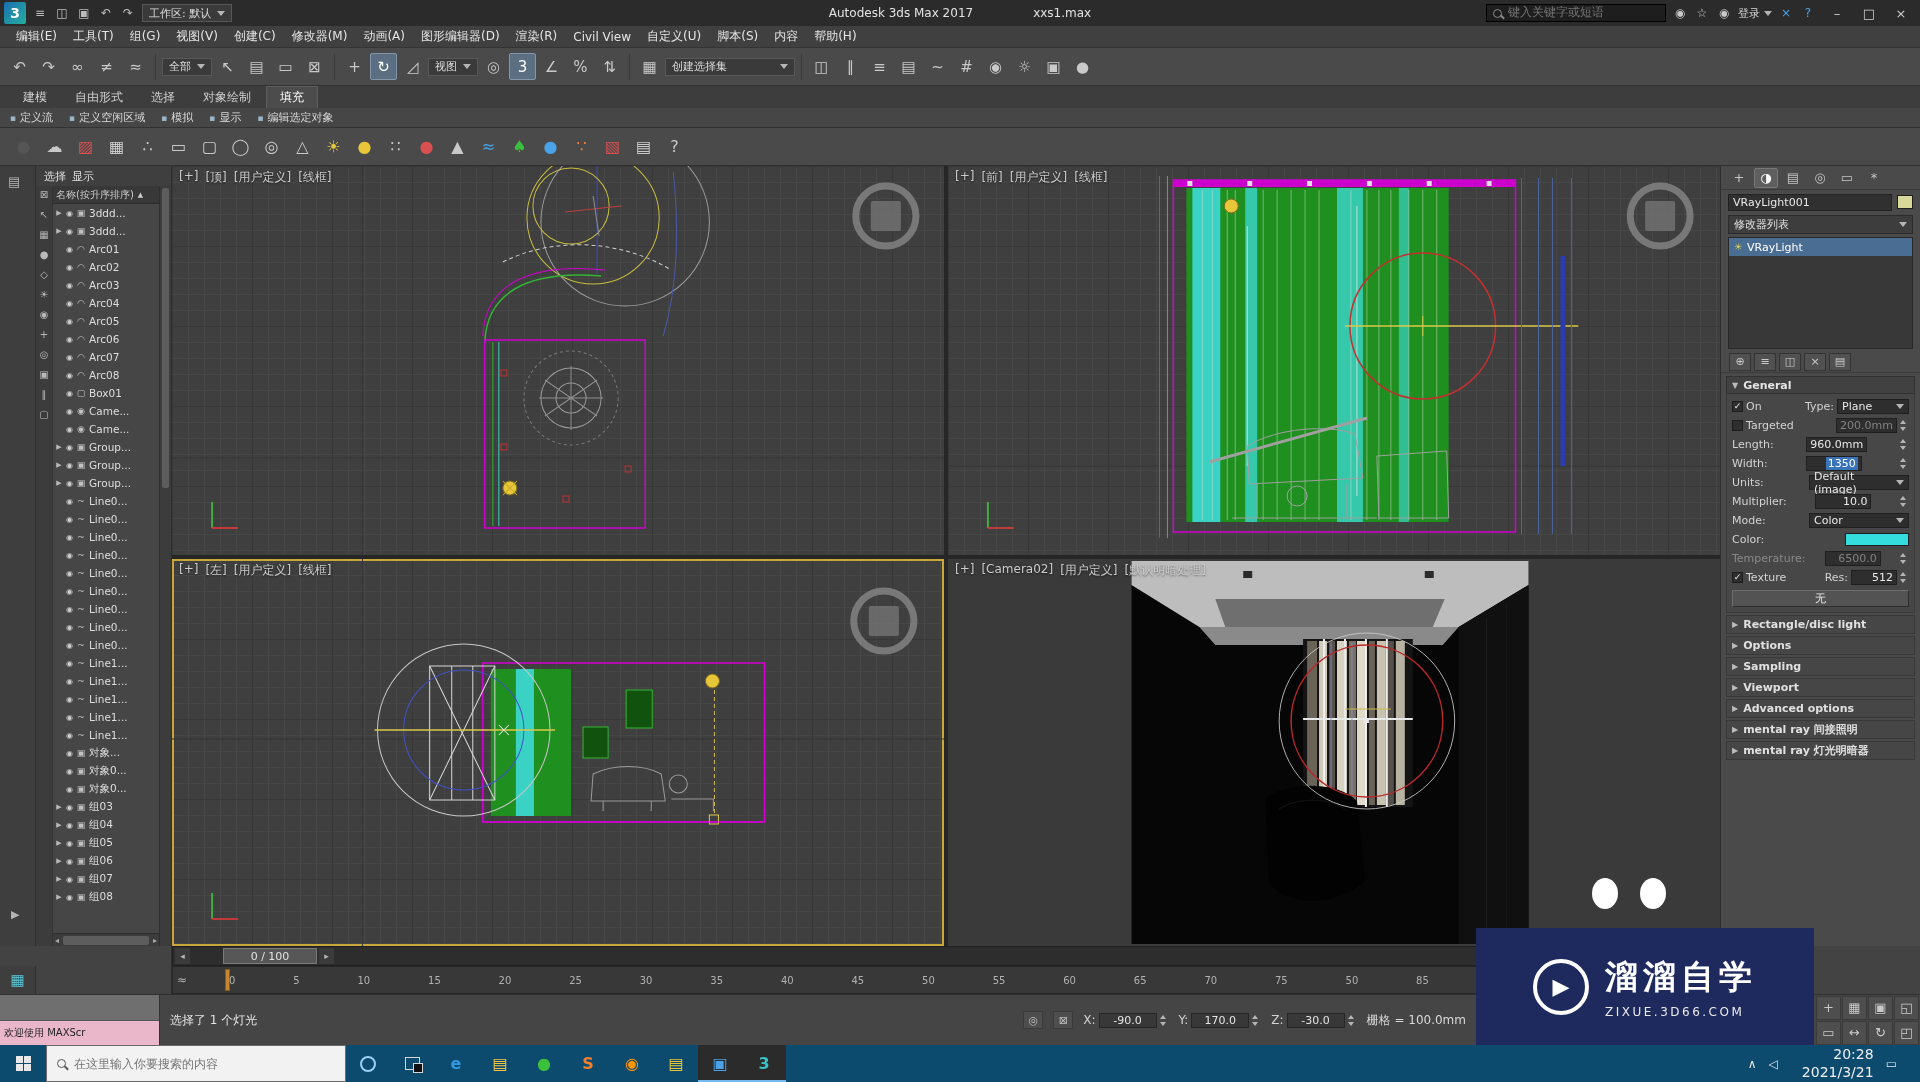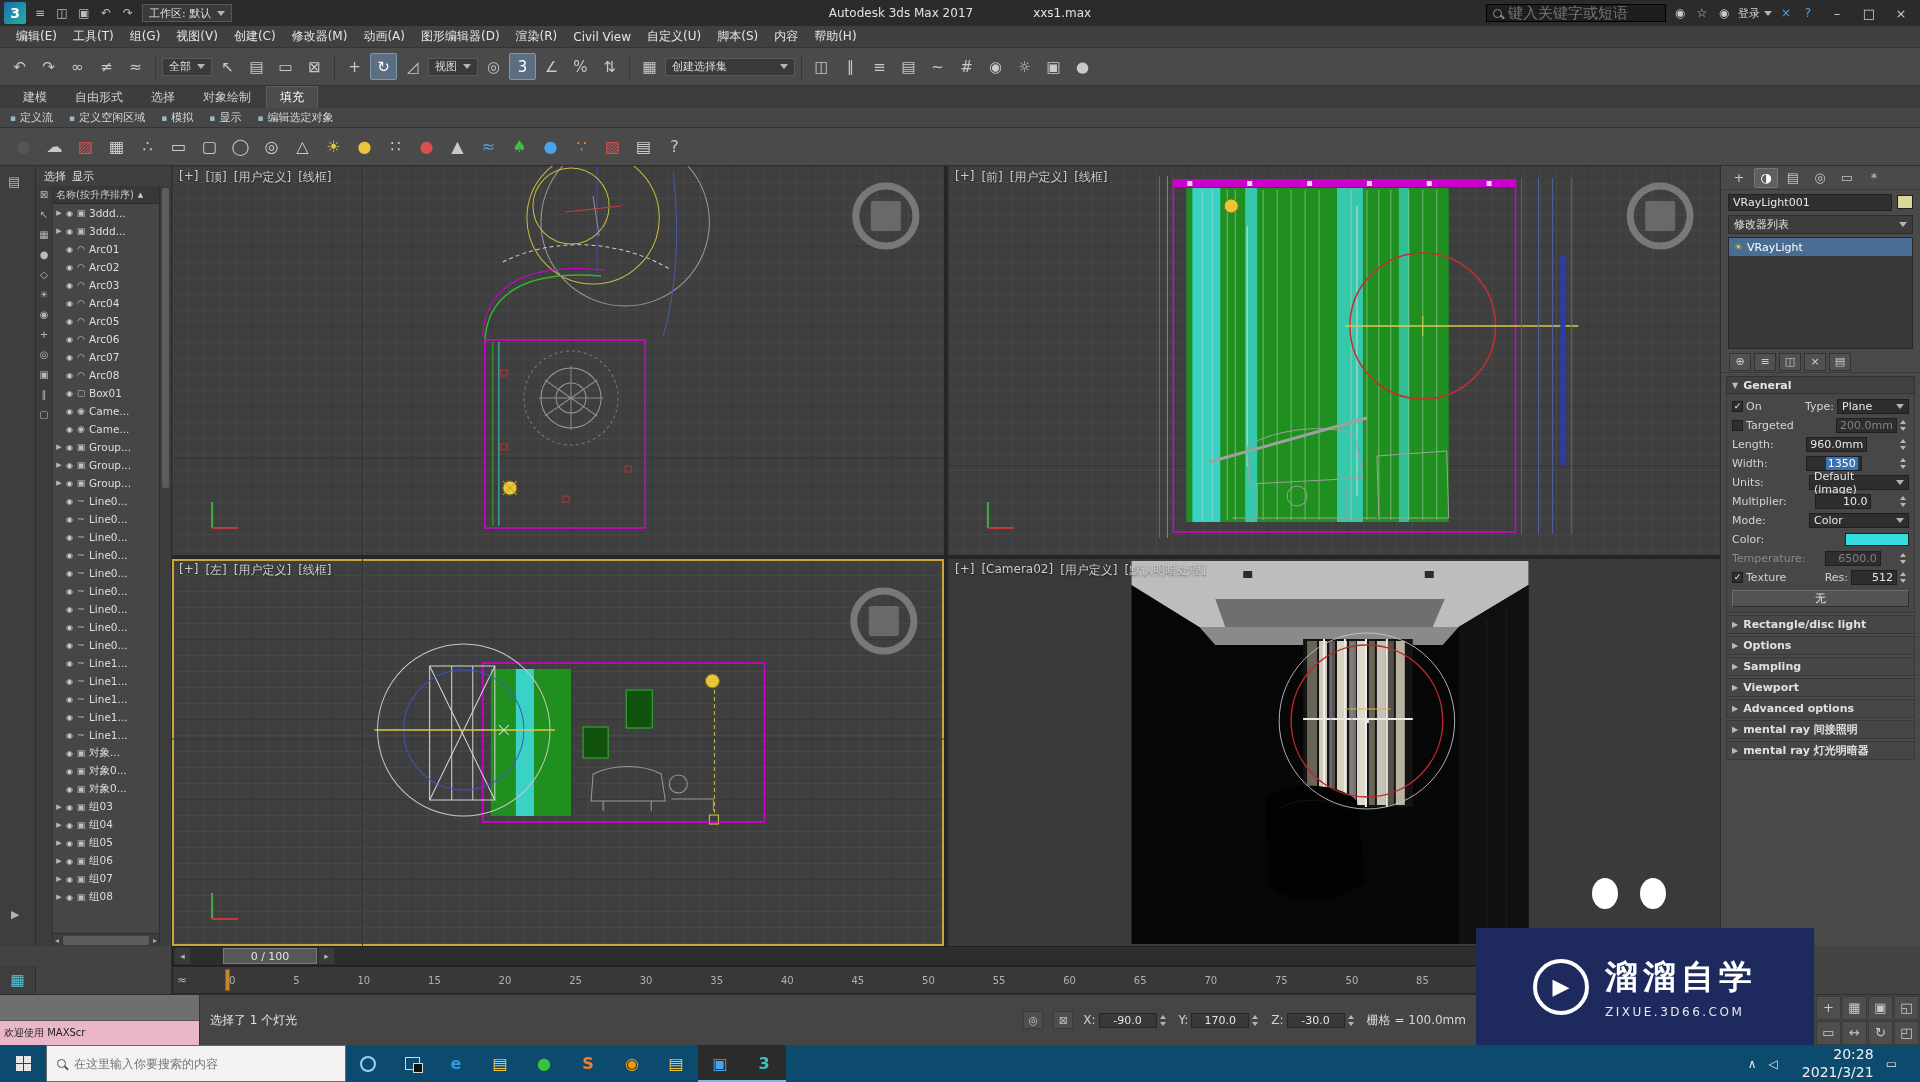--- a/index.html
+++ b/index.html
@@ -9,21 +9,21 @@
   
   #titlebar{height:26px;background:#2b2b2b;display:flex;align-items:center;padding:0 4px;gap:4px;color:#dcdcdc;position:relative;}
   .logo{width:22px;height:22px;background:linear-gradient(135deg,#1b6fae,#24b0a0);color:#fff;font-weight:bold;display:flex;align-items:center;justify-content:center;font-size:14px;border-radius:2px;}
   .qat .ico,.ico{width:20px;height:20px;display:flex;align-items:center;justify-content:center;color:#bdbdbd;font-size:12px;}
   .qat{display:flex;gap:1px;align-items:center;}
   .dd{height:18px;background:#3a3a3a;border:1px solid #585858;display:flex;align-items:center;gap:6px;padding:0 6px;font-size:11px;color:#ddd;}
   .caret{width:0;height:0;border-left:4px solid transparent;border-right:4px solid transparent;border-top:5px solid #b5b5b5;}
   .tb-title{position:absolute;left:50%;transform:translateX(-50%);display:flex;gap:60px;font-size:12px;color:#e2e2e2;white-space:nowrap;}
   .tb-right{margin-left:auto;display:flex;align-items:center;gap:4px;}
   .tb-search{width:180px;height:18px;background:#1e1e1e;border:1px solid #000;display:flex;align-items:center;gap:6px;padding:0 6px;}
-  .tb-search input{background:transparent;border:none;outline:none;color:#9a9a9a;font-size:15px;width:100%;}
+  .tb-search input{background:transparent;border:none;outline:none;color:#9a9a9a;font-size:12px;width:100%;font-family:Liberation Mono, monospace;}
   .mag{width:9px;height:9px;border:1.5px solid #8a8a8a;border-radius:50%;position:relative;flex:none;}
   .mag::after{content:"";position:absolute;width:5px;height:1.5px;background:#8a8a8a;transform:rotate(45deg);right:-4px;bottom:-1px;}
   .winbtn{width:30px;height:24px;display:flex;align-items:center;justify-content:center;color:#cfcfcf;font-size:13px;}
   .tint-blue{color:#4aa3e8;} .tint-yellow{color:#e8c63a;} .tint-green{color:#3cc13c;} .tint-red{color:#d85050;}
   .tint-orange{color:#f08030;} .tint-dark{color:#555;} .tint-firefox{color:#ff9500;}
   .tint-edge{color:#2f9ae3;} .tint-folder{color:#f5c344;} .tint-max{color:#39c1c4;} .tint-gray{color:#c9c9c9;}
 
   
   #menubar{height:22px;background:#404040;border-bottom:1px solid #343434;display:flex;align-items:center;padding-left:8px;}
   .menu-item{padding:0 8px;font-size:12px;color:#e4e4e4;}
@@ -125,21 +125,21 @@
   .tk-left{width:36px;background:#3e3e3e;border-right:1px solid #2e2e2e;display:flex;align-items:center;justify-content:center;flex:none;}
   .tk-left .lay{color:#58c8d8;font-size:15px;}
   .tk-left2{width:136px;background:#434343;border-right:1px solid #2e2e2e;flex:none;}
   .ruler{flex:1;background:#383838;border:1px solid #262626;position:relative;display:flex;align-items:center;}
   .mini-curve{position:absolute;left:4px;color:#b5b5b5;font-size:12px;}
   .ruler-ticks{position:absolute;left:56px;right:72px;top:0;bottom:0;display:flex;justify-content:space-between;align-items:center;font-size:10px;color:#b2b2b2;}
   .frame-marker{position:absolute;left:52px;top:2px;bottom:2px;width:5px;background:#c8872e;border:1px solid #8a5a18;}
 
   
   #statusbar{height:51px;background:#454545;border-top:1px solid #2f2f2f;display:flex;}
-  .sb-listener{width:200px;display:flex;flex-direction:column;border-right:1px solid #333;flex:none;}
+  .sb-listener{width:160px;display:flex;flex-direction:column;border-right:1px solid #333;flex:none;}
   .lst-top{flex:1;background:#6f6f6f;border-bottom:1px solid #565656;}
   .lst-bottom{flex:1;background:#e9b7c9;color:#222;font-size:10px;display:flex;align-items:center;padding:0 4px;white-space:nowrap;overflow:hidden;}
   .sb-center{flex:1;display:flex;flex-direction:column;justify-content:center;gap:3px;padding:2px 350px 2px 10px;min-width:0;}
   .sb-row{display:flex;align-items:center;gap:10px;height:19px;white-space:nowrap;}
   .sb-status{color:#e2e2e2;}
   .sb-spacer{flex:1;}
   .coordgrp{display:flex;align-items:center;gap:3px;}
   .coordbox{width:58px;height:15px;background:#383838;border:1px solid #262626;display:flex;align-items:center;justify-content:center;color:#e4e4e4;font-size:11px;}
   .sb-toggle{width:20px;height:18px;display:flex;align-items:center;justify-content:center;color:#c2c2c2;background:#4e4e4e;border:1px solid #3a3a3a;font-size:11px;}
   .sb-nav{width:104px;display:grid;grid-template-columns:repeat(4,25px);grid-auto-rows:24px;align-content:center;gap:1px;padding-right:2px;flex:none;}

